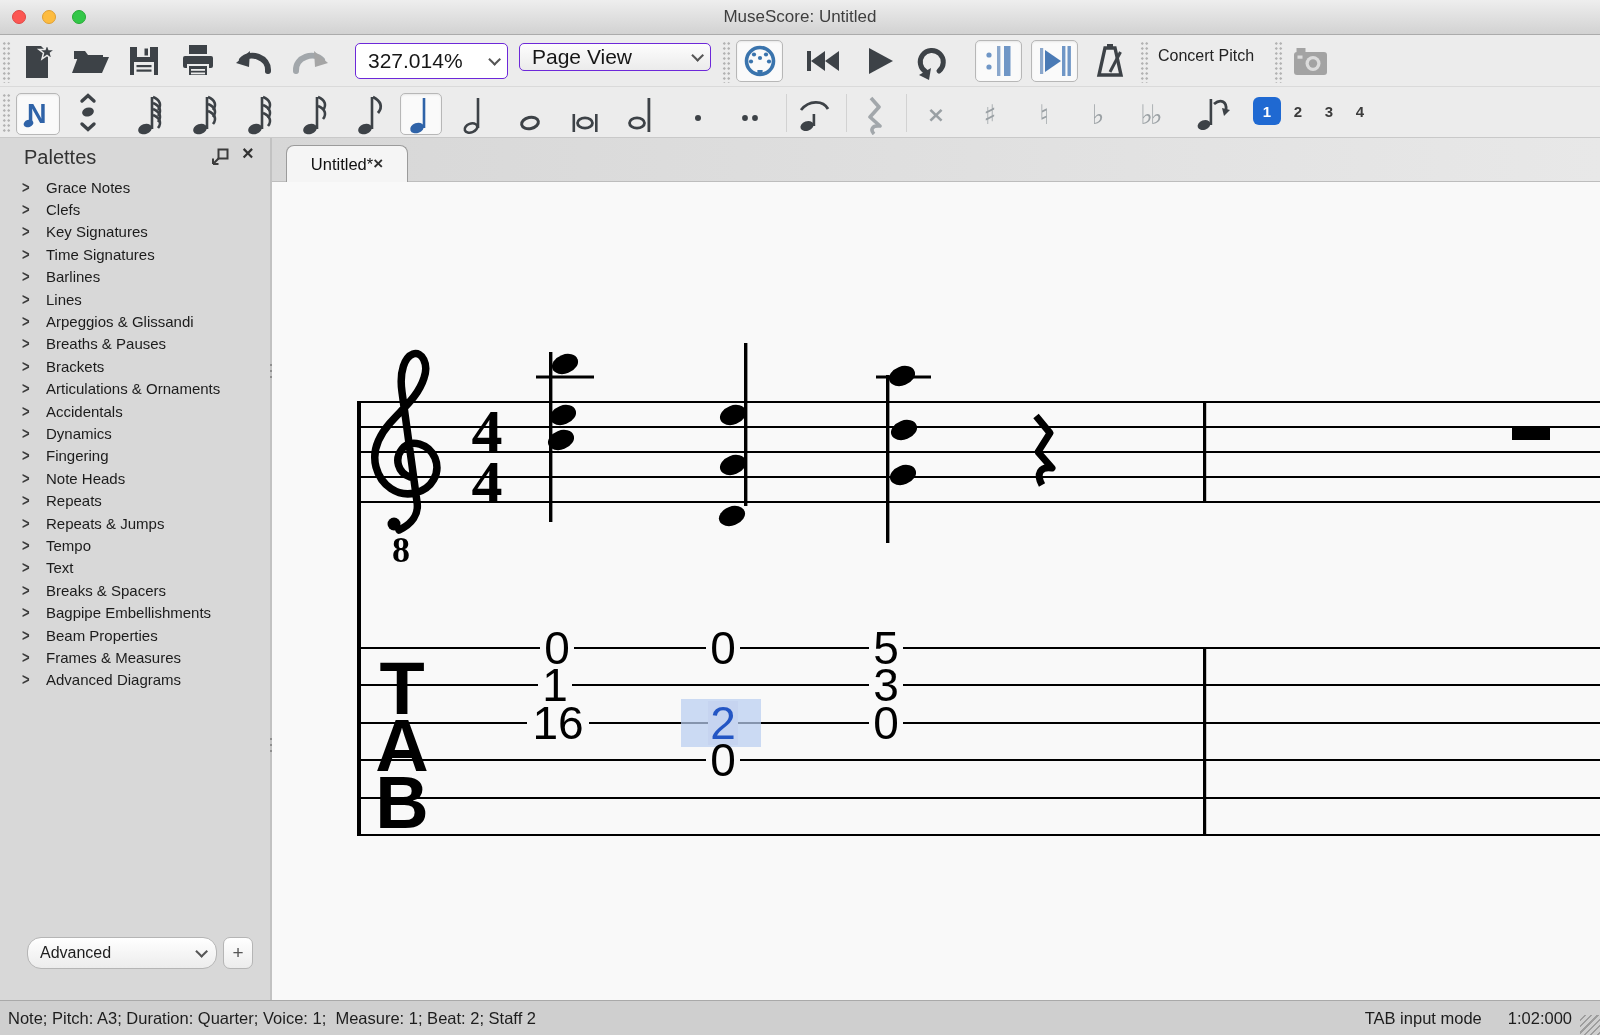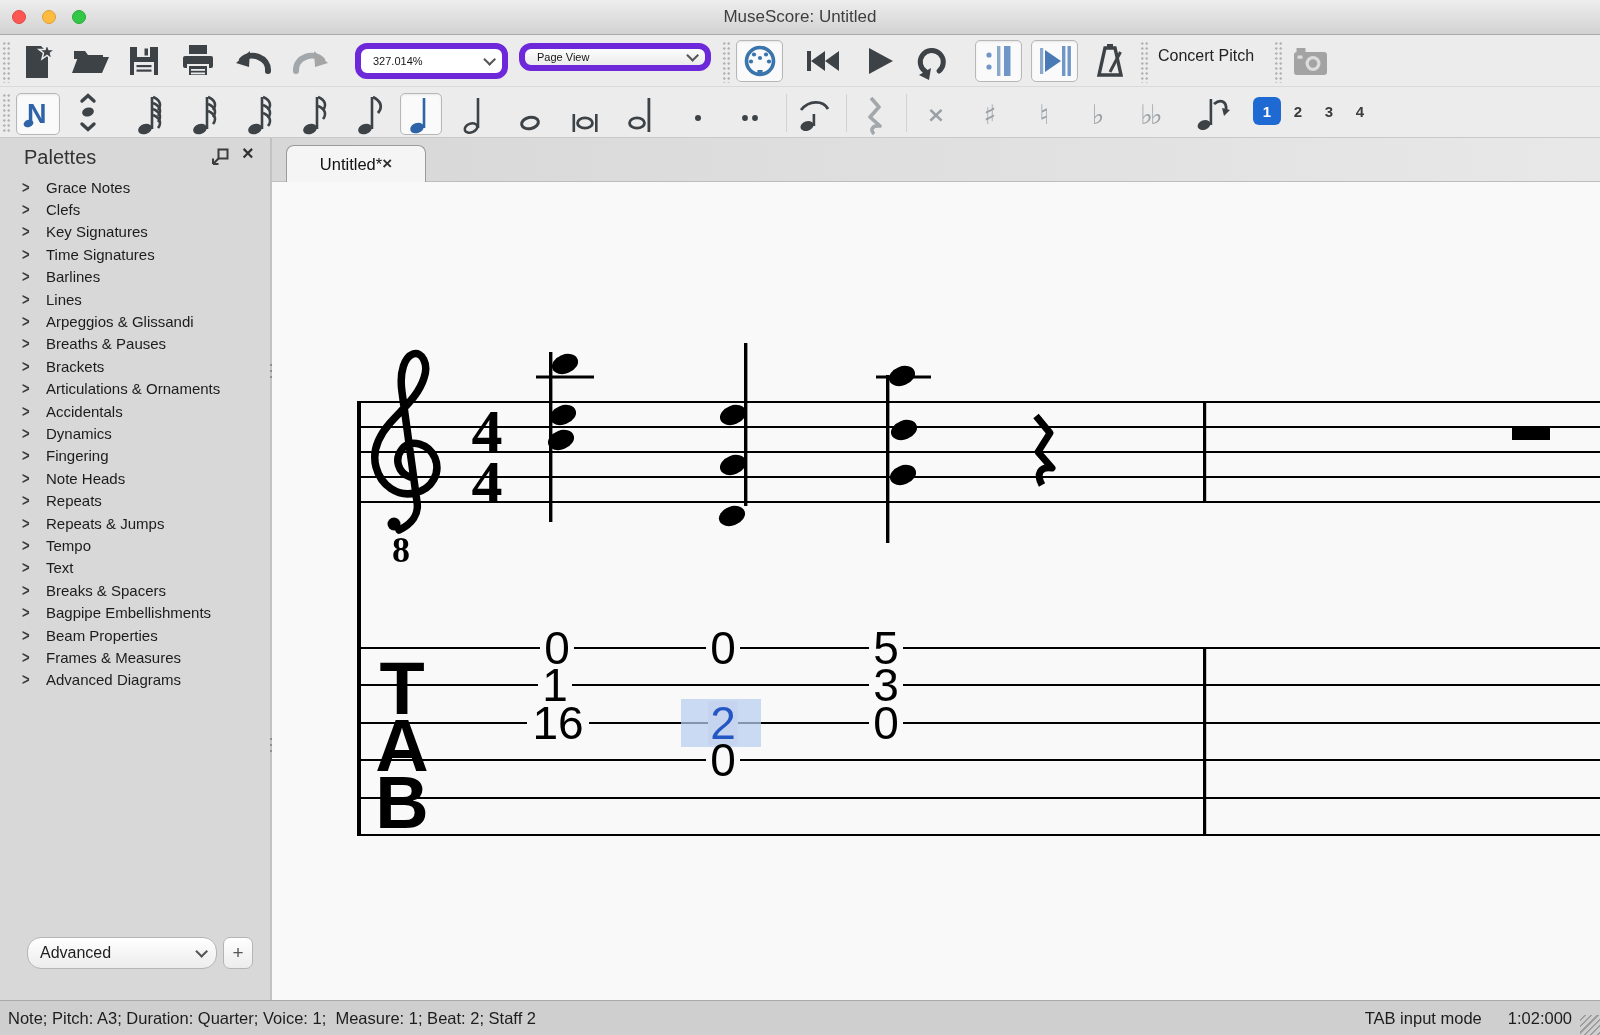--- a/index.html
+++ b/index.html
@@ -20,22 +20,22 @@
   
   .toolbar { position:absolute; left:0; width:1600px; background:#ececec; }
   #toolbar1 { top:36px; height:51px; border-bottom:1px solid #dadada; }
   #toolbar2 { top:88px; height:50px; border-bottom:1px solid #c9c9c9; }
   .titem { position:absolute; display:flex; align-items:center; justify-content:center; }
   .dots { background-image:radial-gradient(circle,#b2b2b2 1.1px, transparent 1.4px);
           background-size:4.5px 5px; width:9px; }
   .icon-btn { width:44px; height:42px; border-radius:5px; }
   .pressed { background:#fafafa; border:1px solid #b7b7b7;
              box-shadow:inset 0 1px 2px rgba(0,0,0,.08); }
-  .combo { background:#fff; border:6px solid #6d28d9; border-radius:12px;
-           font-size:11px; color:#161616; display:flex; align-items:center;
+  .combo { background:#fff; border:1px solid #6d28d9; border-radius:5px;
+           font-size:21px; color:#161616; display:flex; align-items:center;
            padding:0 10px 0 12px; justify-content:space-between; }
   .combo.gray { background:linear-gradient(#fdfdfd,#ebebeb); }
   .caret { width:9px; height:9px; border-right:2px solid #555; border-bottom:2px solid #555;
            transform:rotate(45deg) translateY(-3px); flex:0 0 auto; margin-left:10px; }
   .label-plain { font-size:16px; color:#222; }
   .sepline { width:1px; background:#d2d2d2; height:38px; }
   .glyph { font-size:27px; color:#9aa0a4; font-family:"DejaVu Sans", sans-serif; }
   .voice { width:28px; height:28px; border-radius:6px; display:flex; align-items:center;
            justify-content:center; font-size:15px; font-weight:bold; color:#3c3c3c; }
   .voice.active { color:#fff; }
@@ -54,21 +54,21 @@
           background-size:6px 6px; }
   .ws-btn { position:absolute; background:linear-gradient(#ffffff,#ececec);
             border:1px solid #b5b5b5; border-radius:7px; display:flex; align-items:center;
             font-size:16px; color:#1d1d1d; }
 
   
   #main { position:absolute; left:272px; top:138px; width:1328px; height:862px;
           background:#e2e2e2; }
   #tabbar { position:absolute; left:0; top:0; width:1328px; height:44px;
             background:linear-gradient(to right,#d7d7d7,#e8e8e8); border-bottom:1px solid #bdbdbd; }
-  .tab { position:absolute; left:14px; top:7px; width:140px; height:37px;
+  .tab { position:absolute; left:14px; top:7px; width:122px; height:37px;
          background:#f5f5f5; border:1px solid #9b9b9b; border-bottom:none;
          border-radius:8px 8px 0 0; display:flex; align-items:center; justify-content:center;
          gap:0; font-size:16.5px; color:#111; }
   .tab .x { font-size:17px; font-weight:bold; color:#2f2f2f; }
   #canvas { position:absolute; left:0; top:44px; width:1328px; height:818px; background:#f9f9f9; }
   #score { position:absolute; left:0; top:0; }
 
   
   #statusbar { position:absolute; left:0; top:1000px; width:1600px; height:35px;
                background:#cfcfcf; border-top:1px solid #a9a9a9; display:flex;

